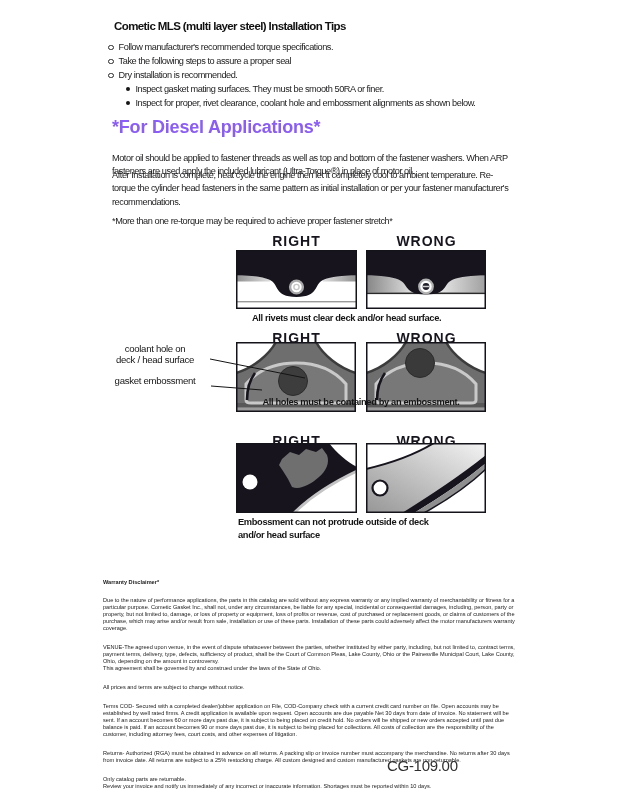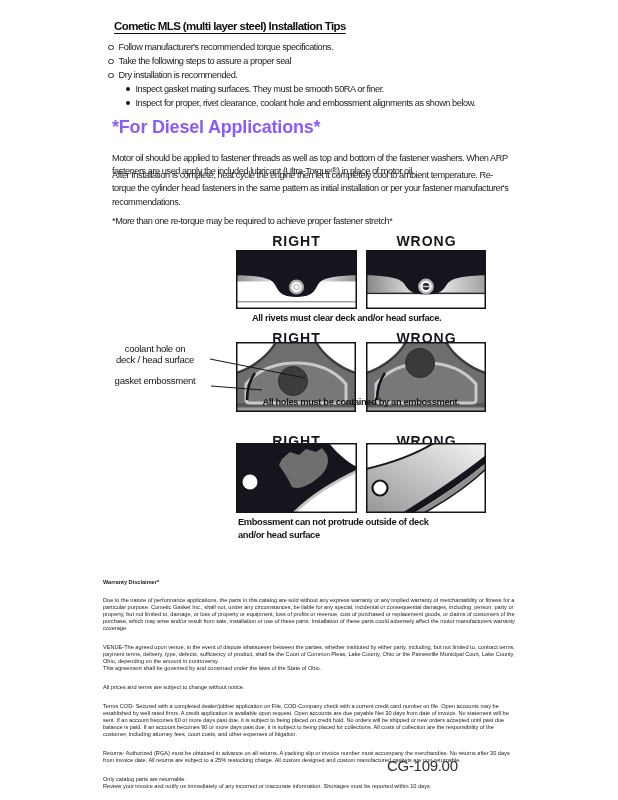--- a/index.html
+++ b/index.html
@@ -4,21 +4,21 @@
 <style>
   html,body{margin:0;padding:0;background:#e8e8e8;}
   .page{
     position:relative; width:618px; height:800px; background:#ffffff;
     font-family:"Liberation Sans", sans-serif; color:#1c1c1e; overflow:hidden;
   }
   
   .main-title{
     position:absolute; left:114px; top:20px;
     font-size:11.5px; font-weight:700; letter-spacing:-0.6px; color:#111;
-    text-decoration:underline; text-underline-offset:3px;
+    text-underline-offset:3px;
   }
   .bullets{position:absolute; left:108px; top:40px; width:410px;
     font-size:9.2px; letter-spacing:-0.45px; line-height:14px;}
   .b-row{display:flex; align-items:flex-start; gap:5px;}
   .b-row.sub{margin-left:18px;}
   .b-ring{flex:none; width:3.6px; height:3.6px; border:1.1px solid #2a2a2a; border-radius:50%; margin-top:4.6px;}
   .b-dot{flex:none; width:4.4px; height:4.4px; background:#151515; border-radius:50%; margin-top:4.6px;}
   .diesel-heading{position:absolute; left:112px; top:117px;
     font-size:18px; font-weight:700; letter-spacing:-0.2px; color:#8b5cf6;}
   .body-par{position:absolute; left:112px; width:402px;

